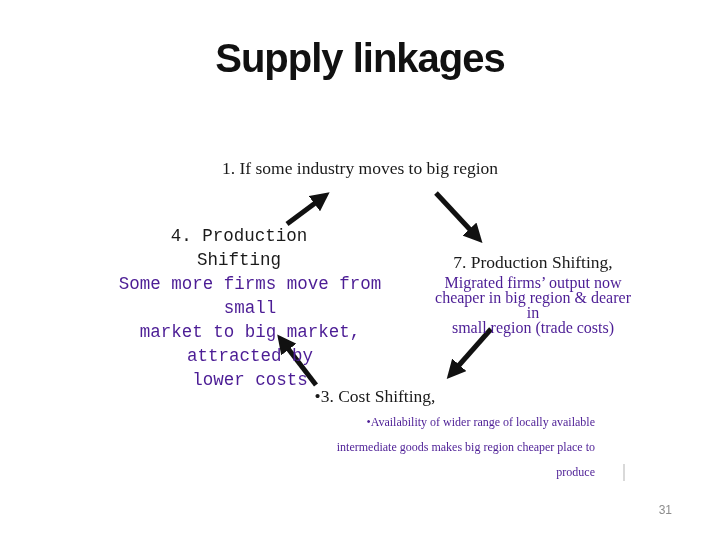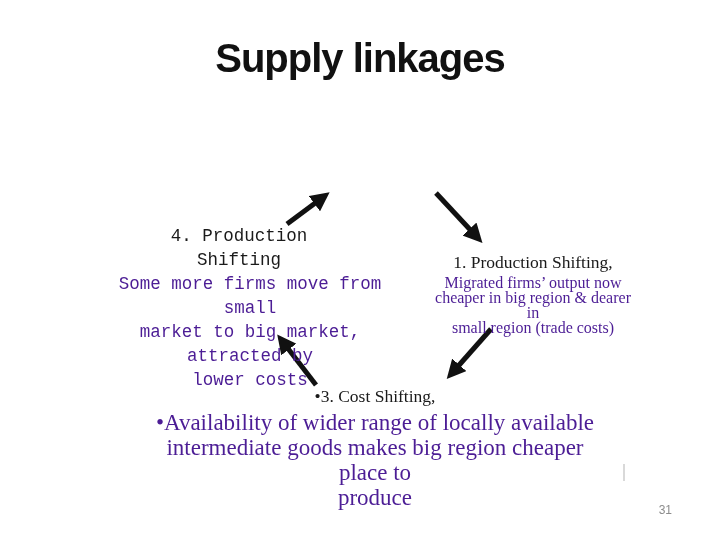--- a/index.html
+++ b/index.html
@@ -34,21 +34,21 @@
   .step .d {
     color: #4c1d95;
     white-space: pre-line;
   }
   .step1 { top: 156px; left: 0; width: 720px; }
   .step2 { top: 250px; left: 428px; width: 210px; }
   .step2 .h { line-height: 24px; }
   .step2 .d { font-size: 16px; line-height: 15px; margin-top: 1px; }
   .step3 { top: 384px; left: 155px; width: 440px; }
   .step3 .h { line-height: 24px; }
-  .step3 .d { font-size: 23px; line-height: 25px; margin-top: 2px; }
+  .step3 .d { font-size: 12px; line-height: 25px; margin-top: 2px; text-align: right; }
   .step4 { top: 224px; left: 100px; width: 300px; font-family: Liberation Mono, monospace; }
   .step4 .h { transform: translateX(-11px); }
   .step4 .d { font-size: 17.5px; line-height: 24px; }
   .arrows {
     position: absolute;
     top: 0; left: 0;
     width: 720px; height: 540px;
     pointer-events: none;
   }
   .arrows line { stroke: #111111; stroke-width: 5; }
@@ -81,23 +81,26 @@
       <marker id="ah" viewBox="0 0 10 10" refX="5" refY="5" markerWidth="3.8" markerHeight="3.8" orient="auto">
         <path d="M0,0 L10,5 L0,10 Z" fill="#111111"></path>
       </marker>
     </defs>
     <line x1="287" y1="224" x2="322" y2="198" marker-end="url(#ah)"></line>
     <line x1="436" y1="193" x2="476" y2="236" marker-end="url(#ah)"></line>
     <line x1="491" y1="329" x2="453" y2="372" marker-end="url(#ah)"></line>
     <line x1="316" y1="385" x2="283" y2="342" marker-end="url(#ah)"></line>
   </svg>
 
+  <div class="step step1">
+    <div class="h">1. If some industry moves to big region</div>
+  </div>
 
   <div class="step step2">
-    <div class="h">1. Production Shifting,</div>
+    <div class="h">7. Production Shifting,</div>
     <div class="d">Migrated firms’ output now
 cheaper in big region &amp; dearer in
 small region (trade costs)</div>
   </div>
 
   <div class="step step3">
     <div class="h">•3. Cost Shifting,</div>
     <div class="d">•Availability of wider range of locally available
 intermediate goods makes big region cheaper place to
 produce</div>

